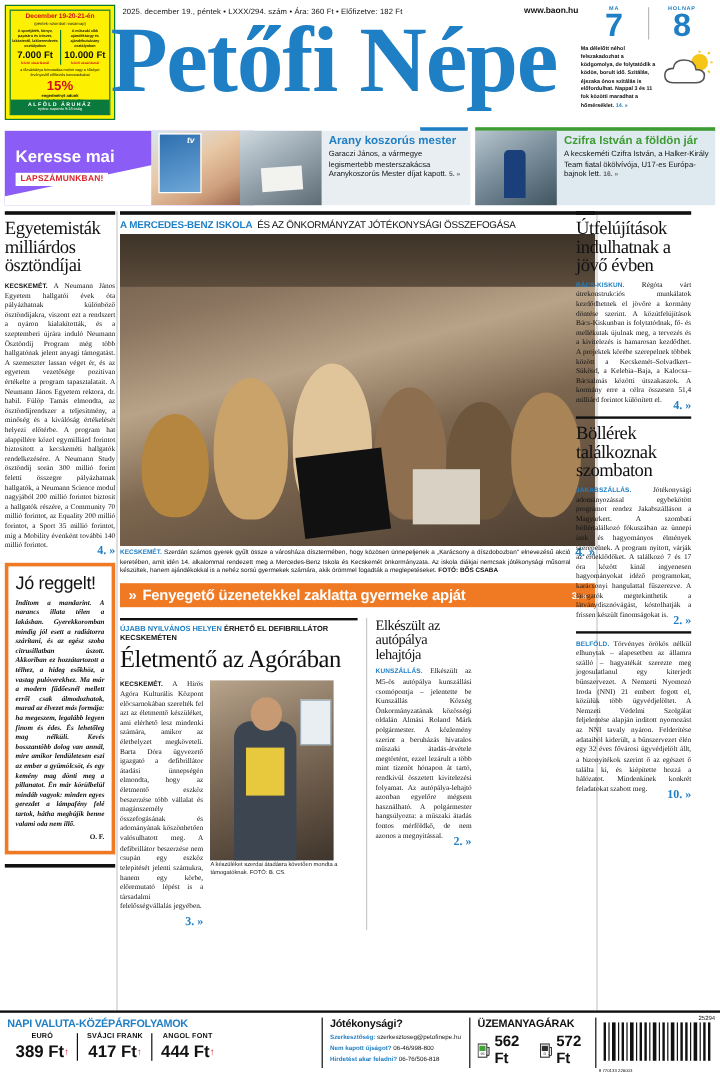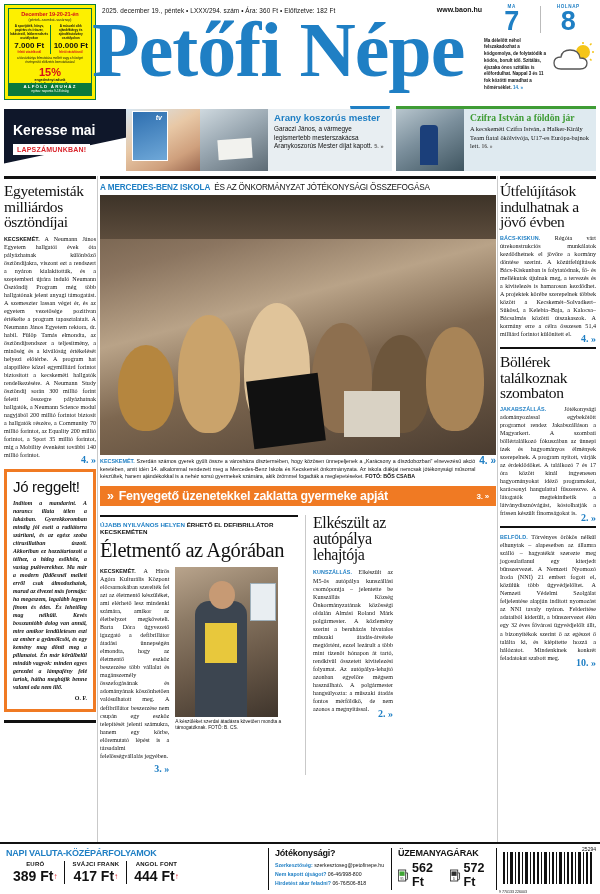--- a/index.html
+++ b/index.html
@@ -50,51 +50,51 @@
   .wx-h .lbl { font-size:4.6px; font-weight:bold; color:#1f7fc4; letter-spacing:.6px;}
   .wx-h .num { font-size:27px; font-weight:bold; color:#1f7fc4; line-height:.95; font-family:"Liberation Sans",sans-serif;}
   .wx-div { width:1px; background:#bbb; margin:2px 0;}
   .wx-body { position:relative; margin-top:3px; }
   .wx-text { font-size:4.5px; font-weight:bold; color:#111; line-height:1.5; width:64px;}
   .wx-text .pg { color:#1f7fc4; }
   .wx-icon { position:absolute; right:2px; top:4px; width:42px; height:32px;}
 
   
   .promorow { position:absolute; left:0; top:106px; width:600px; height:68px; }
-  .promo-red { position:absolute; left:4px; top:3px; width:208px; height:62px; background:#0f172a; overflow:hidden;}
+  .promo-red { position:absolute; left:4px; top:3px; width:208px; height:62px; background:#8b5cf6; overflow:hidden;}
   .promo-red .sw { position:absolute; left:-14px; bottom:-16px; width:150px; height:36px; background:#fff; transform:rotate(-12deg); }
   .promo-red .kw { position:absolute; left:9px; top:13px; font-size:14px; font-weight:bold; color:#fff; }
   .promo-red .tagline { position:absolute; left:9px; top:35px; background:#fff; color:#d9242b; font-size:7px; font-weight:bold; padding:2px 4px; letter-spacing:.2px;}
   .promo-red .mags { position:absolute; right:0; top:0; width:86px; height:62px;
      background:linear-gradient(150deg,#d7e6f2 0%,#e8c8a6 40%,#cfa07d 70%,#8d5a44 100%);}
   .promo-red .mag2 { position:absolute; right:44px; top:2px; width:36px; height:50px; background:linear-gradient(160deg,#2e6fb0,#6fa8d8); border:1px solid #fff;}
   .promo-red .tvlogo { position:absolute; right:50px; top:5px; font-size:7px; font-weight:bold; color:#fff; font-style:italic;}
 
   .promo-cell { position:absolute; top:3px; height:62px; display:flex; }
   .promo-cell.c1 { left:200px; width:192px; background:#e8eef2; }
-  .promo-cell.c2 { left:396px; width:200px; background:#dfeaf0;font-family:Liberation Serif, serif; }
+  .promo-cell.c2 { left:396px; width:200px; background:#dfeaf0; }
   .promo-cell .thumb { width:68px; height:62px; flex:none; }
   .promo-cell.c1 .thumb { background:linear-gradient(150deg,#cfd9df 0%,#9aa8b2 45%,#5d6b75 100%); position:relative;}
   .promo-cell.c1 .thumb::after { content:""; position:absolute; left:18px; top:30px; width:34px; height:20px; background:#f2f2ee; transform:rotate(-4deg);}
   .promo-cell.c2 .thumb { background:linear-gradient(150deg,#b8c6ce 0%,#7b8f9c 45%,#3f5560 100%); position:relative;}
   .promo-cell.c2 .thumb::after { content:""; position:absolute; left:24px; top:16px; width:18px; height:40px; background:#1b3f7a; border-radius:4px 4px 0 0;}
   .promo-cell .txt { padding:4px 2px 0 6px; }
   .promo-cell .ttl { font-size:9.6px; font-weight:bold; line-height:1.08; margin-bottom:2px;}
   .promo-cell.c1 .ttl { color:#1f7fc4; }
   .promo-cell.c2 .ttl { color:#3f9c35; }
   .promo-cell .lead { font-size:6.4px; color:#111; line-height:1.33;}
   .promo-cell .pg { font-size:5.6px; font-weight:bold; color:#666;}
   .greenbar { position:absolute; left:396px; top:0px; width:200px; height:4px; background:#3f9c35;}
   .bluetab { position:absolute; left:350px; top:0px; width:40px; height:10px; background:#1f7fc4; border-radius:0 0 20px 20px;}
 
   
   .body { position:absolute; left:0; top:176px; width:600px; height:666px; }
   .col-left  { position:absolute; left:4px;  top:0; width:92px; height:578px; }
   .col-mid   { position:absolute; left:100px; top:0; width:396px; height:666px; }
-  .col-right { position:absolute; left:500px; top:0; width:96px; height:666px; }
+  .col-right { position:absolute; left:480px; top:0; width:96px; height:666px; }
   .rule-v { position:absolute; width:1px; background:#c9c9c9; }
 
   h2.head-serif {
     font-family:"Liberation Serif", serif; font-weight:normal;
     color:#111; line-height:1.0; letter-spacing:-.4px;
   }
   .bodytext { font-family:"Liberation Serif", serif; font-size:6.1px; line-height:1.32; color:#111; text-align:justify; hyphens:auto;}
   .bodytext .loc { font-family:"Liberation Sans",sans-serif; font-weight:bold; font-size:5.4px; color:#111; letter-spacing:.1px;}
   .pgref { float:right; font-size:10px; font-weight:bold; color:#1f7fc4; margin-top:2px;}
 
@@ -134,21 +134,21 @@
   .ml-b { width:95px; padding:0 7px; border-left:1px solid #c9c9c9; }
   .ml-head2 { font-size:20.5px; line-height:1.02; margin:3px 0 6px; letter-spacing:-.6px;}
   .ml-kick { font-size:6.2px; padding-bottom:2px;}
   .ml-kick .b { color:#1f7fc4; font-weight:bold; }
   .ml-kick .n { color:#111; font-weight:bold; }
   .two { display:flex; gap:6px; }
   .two .tcol { width:96px; }
   .photo-agora { width:103px; height:150px; position:relative; overflow:hidden;
     background:linear-gradient(160deg,#b9a48c 0%,#8d7b66 30%,#6d5c4b 60%,#3f352c 100%); }
   .agora-cap { font-size:4.8px; line-height:1.35; margin-top:2px; color:#111;}
-  .head3 { font-size:16px; line-height:1.04; margin-bottom:5px; letter-spacing:-.4px;}
+  .head3 { font-size:12px; line-height:1.04; margin-bottom:5px; letter-spacing:-.4px;}
 
   
   .rc-head { font-size:15.5px; margin-bottom:4px; }
 
   
   .bottombar { position:absolute; left:0; top:842px; width:600px; height:52px; border-top:2px solid #111;}
   .bb-inner { display:flex; height:100%; }
   .bb-sec { padding:4px 6px 0; position:relative; }
   .bb-title { font-size:9px; font-weight:bold; color:#1f7fc4; letter-spacing:-.2px; margin-bottom:3px;}
   .bb-title.dark { color:#111; }

